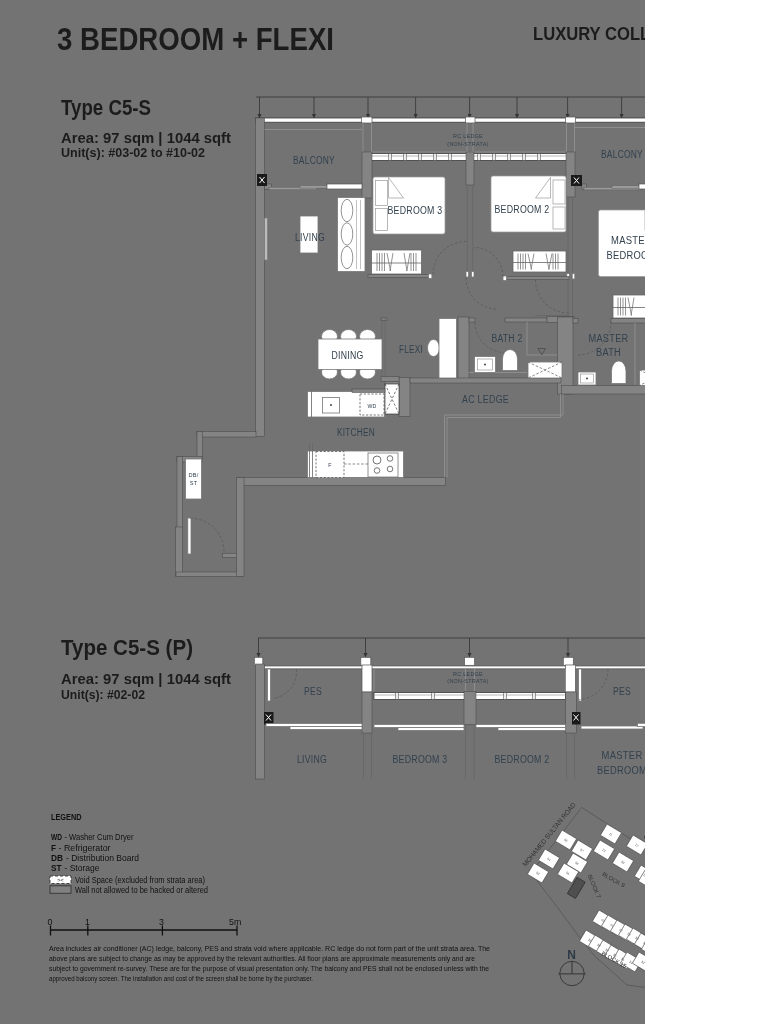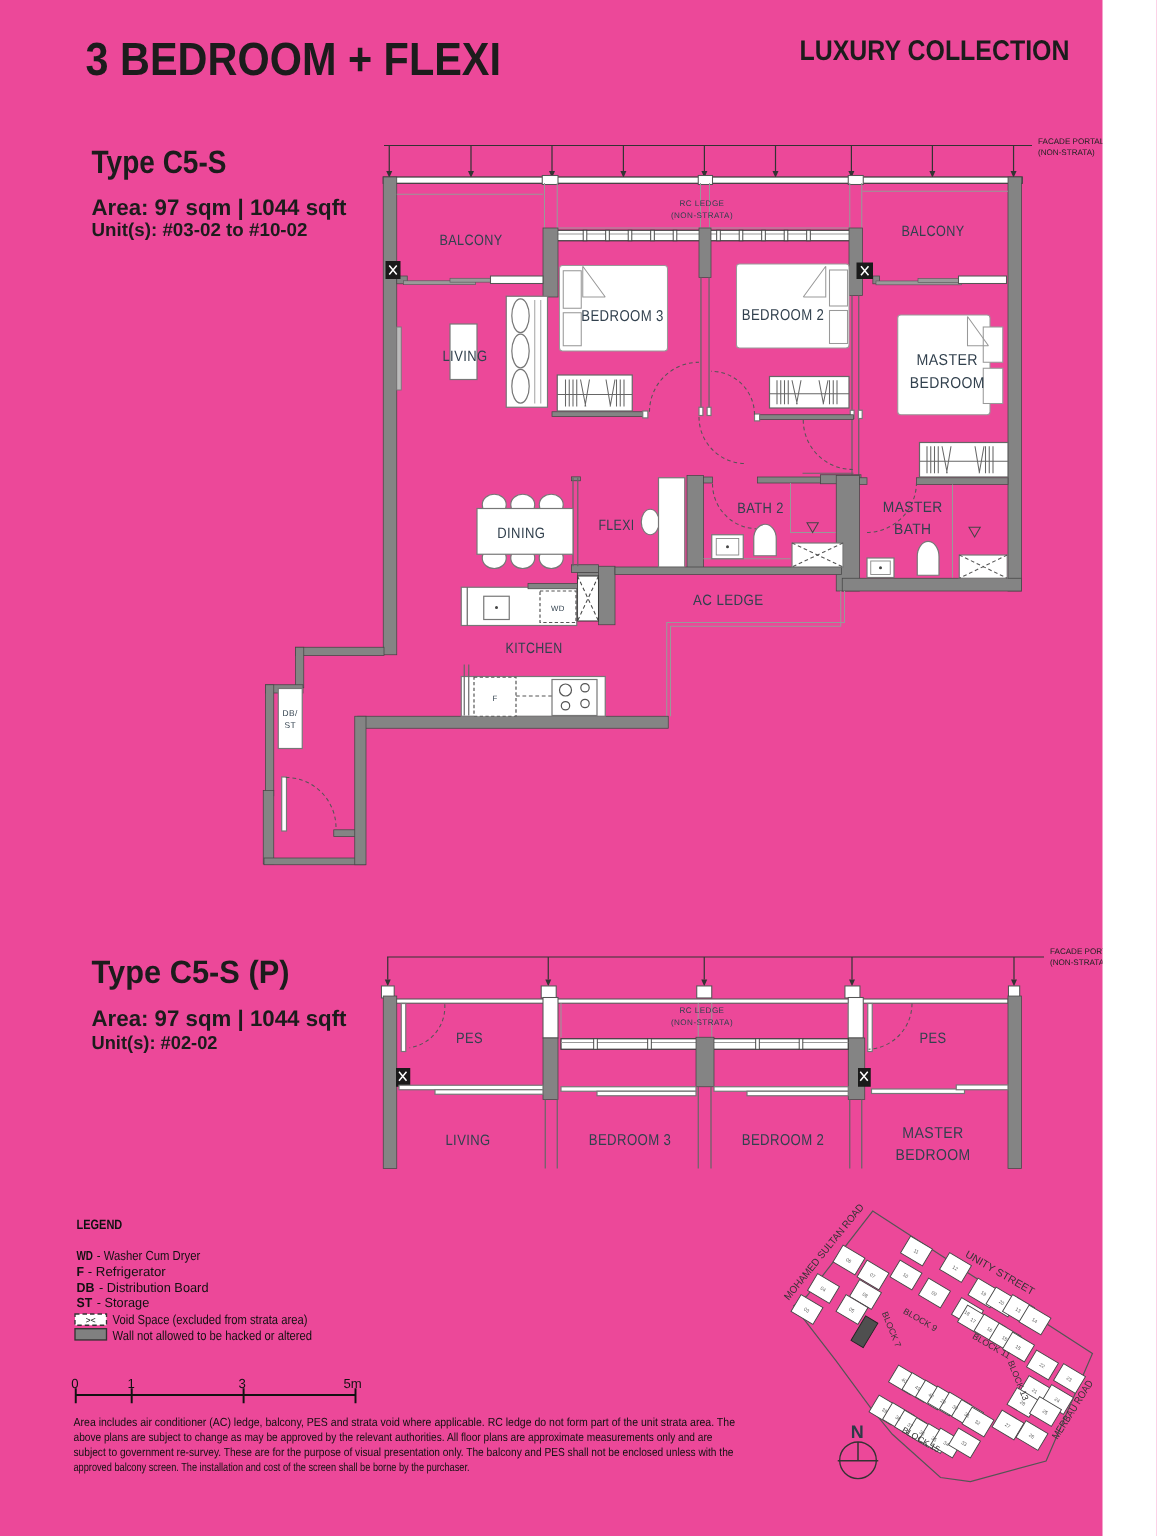--- a/index.html
+++ b/index.html
@@ -1,16 +1,16 @@
 <!DOCTYPE html>
 <html><head>
 <meta charset="utf-8">
 <style>
 html,body{margin:0;padding:0;background:#fff;}
-#page{width:735px;height:1024px;position:relative;overflow:hidden;background:#ec4899;}
+#page{width:645px;height:1024px;position:relative;overflow:hidden;background:#737373;}
 text{font-family:"Liberation Sans",sans-serif;}
 .hdr{fill:#1c1c1c;font-weight:bold;}
 .lbl{fill:#32414e;letter-spacing:0.3px;}
 .w{fill:#848484;stroke:#454545;stroke-width:0.5;}
 .tl{stroke:#666;stroke-width:0.8;fill:none;}
 .tg{stroke:#999;stroke-width:0.7;fill:none;}
 .f{fill:#fff;stroke:#777;stroke-width:0.8;}
 .fd{fill:#fff;stroke:#555;stroke-width:0.8;stroke-dasharray:2.2 1.6;}
 .arc{fill:none;stroke:#555;stroke-width:0.7;stroke-dasharray:2.5 2;}
 .blk{fill:#1a1a1a;}

